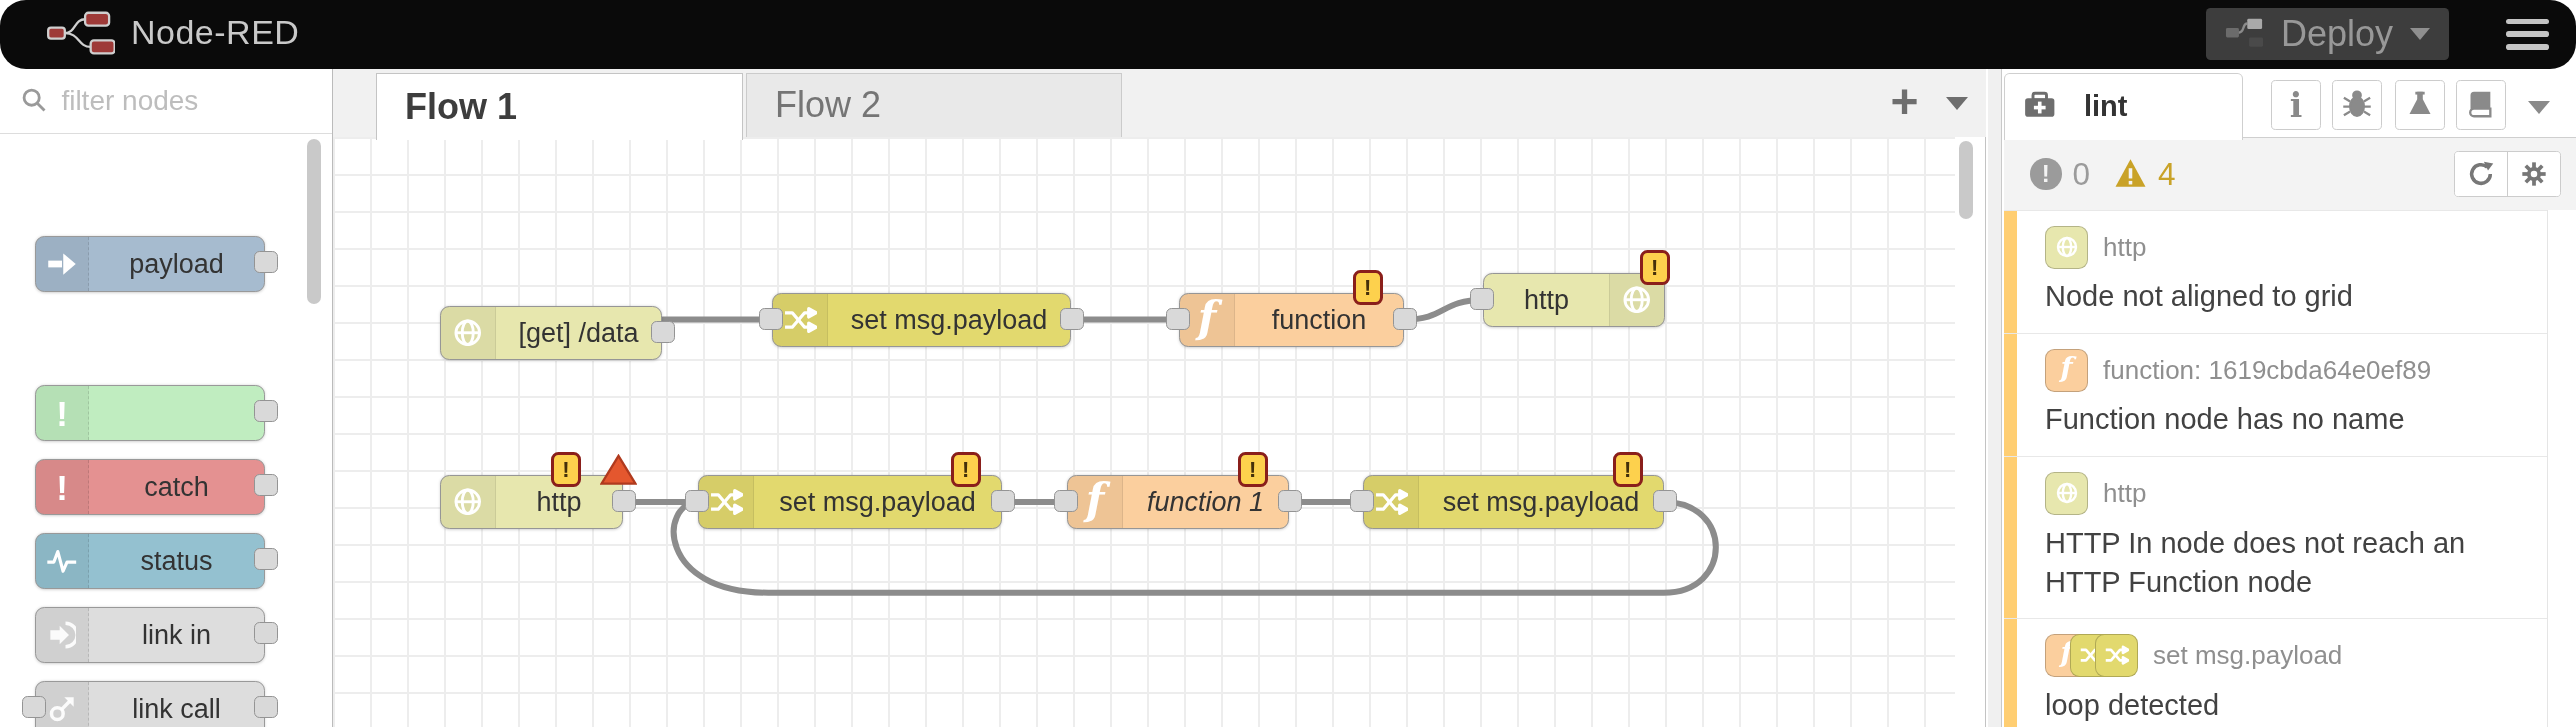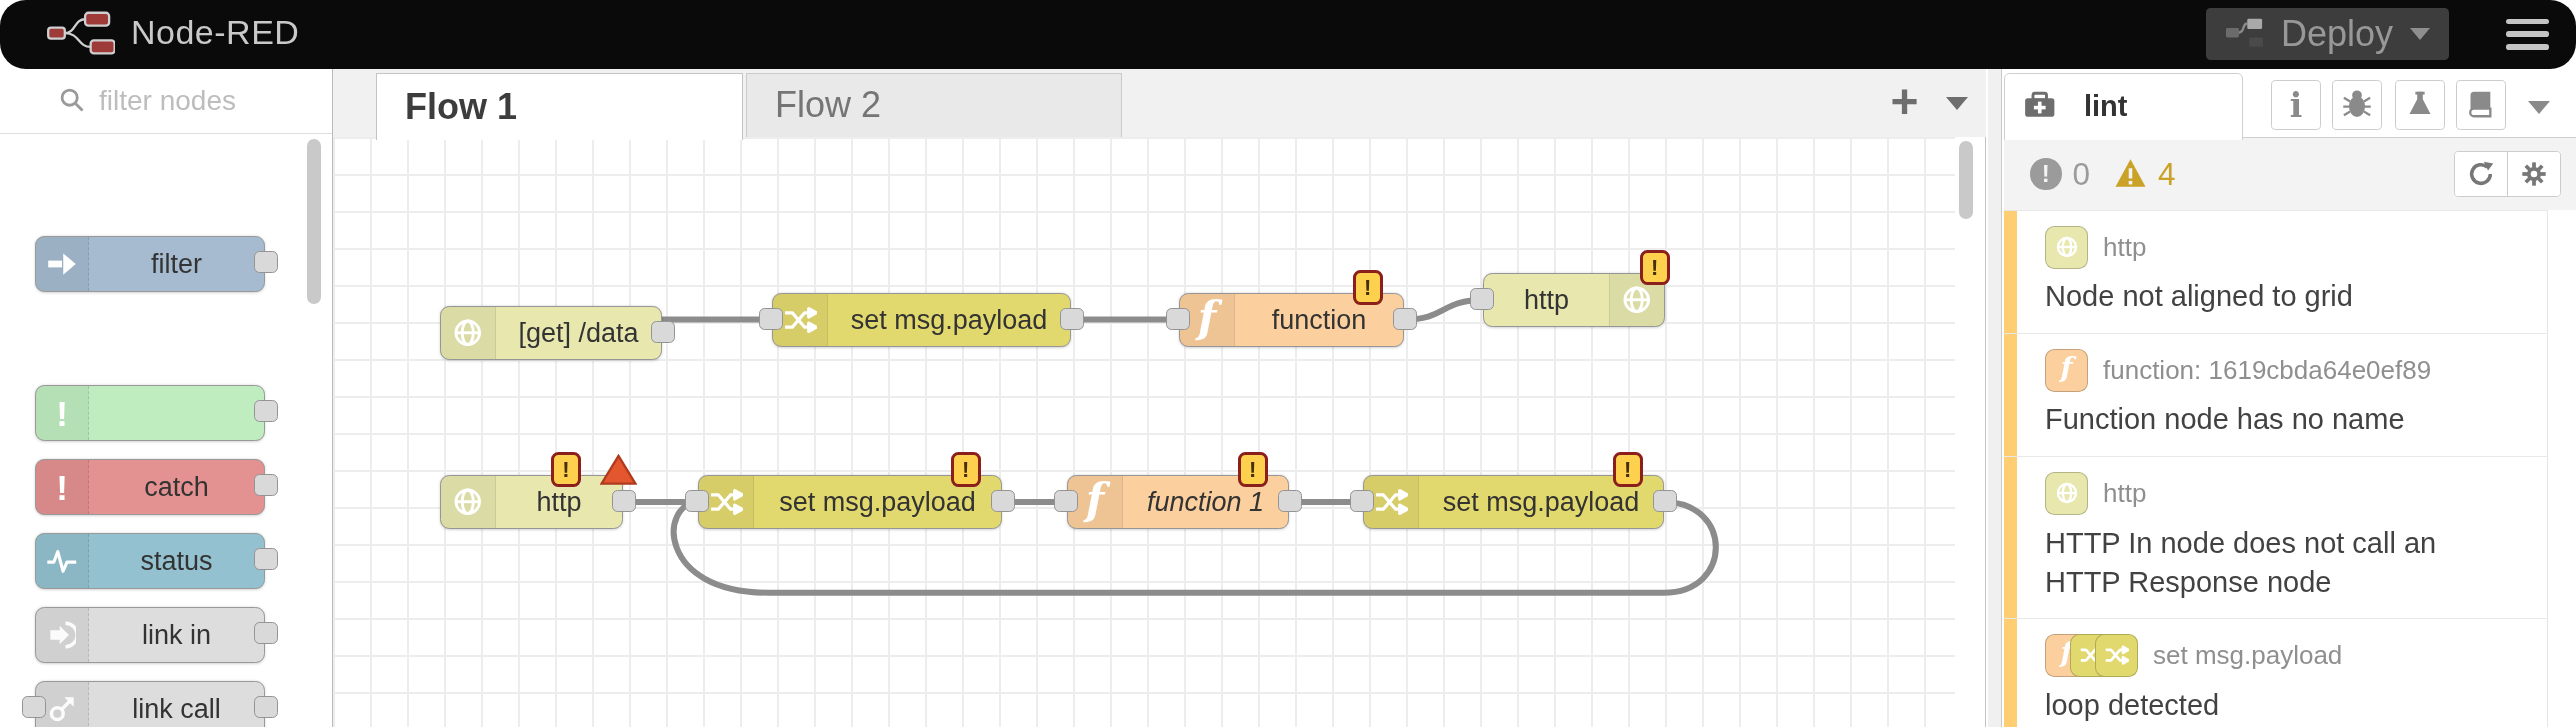--- a/index.html
+++ b/index.html
@@ -14,21 +14,21 @@
               border-radius:4.6px;display:flex;align-items:center;justify-content:center;gap:16.7px;}
   .deploy-label{font-size:36px;color:#989898;}
   .deploy-caret{width:0;height:0;border-left:10.2px solid transparent;border-right:10.2px solid transparent;
                 border-top:12px solid #8f8f8f;}
   .hamburger{position:absolute;left:2506px;top:18.5px;width:43px;display:flex;flex-direction:column;gap:7.4px;}
   .hamburger i{display:block;height:5.6px;background:#c4c4c4;border-radius:2.8px;}
 
   
   .palette{position:absolute;left:0;top:69px;width:333px;height:659px;background:#fff;
            border-right:1.9px solid #bbb;box-sizing:border-box;overflow:hidden;}
-  .search-row{height:65px;border-bottom:1.9px solid #ddd;display:flex;align-items:center;padding-left:20.4px;gap:11px;box-sizing:border-box;justify-content:flex-end;}
+  .search-row{height:65px;border-bottom:1.9px solid #ddd;display:flex;align-items:center;padding-left:20.4px;gap:11px;box-sizing:border-box;}
   .search-input{border:none;outline:none;font-size:28px;color:#555;width:231px;font-family:"Liberation Sans",sans-serif;}
   .search-input::placeholder{color:#bdbdbd;}
   .category-header{height:69px;background:#f3f3f3;border-bottom:1.9px solid #e2e2e2;display:flex;align-items:center;
                    padding-left:22px;gap:20.4px;box-sizing:border-box;}
   .category-label{font-size:28px;font-weight:bold;color:#333;}
   .pnode{position:absolute;left:35px;width:230px;height:56px;border:1.9px solid #999;border-radius:9.3px;
          box-sizing:border-box;display:flex;box-shadow:0 0.9px 2.8px rgba(0,0,0,.18);}
   .picon{width:52px;display:flex;align-items:center;justify-content:center;background:rgba(0,0,0,.055);}
   .picon.left{border-right:1.9px dashed rgba(0,0,0,.12);border-radius:7.4px 0 0 7.4px;}
   .picon.right{border-left:1.9px dashed rgba(0,0,0,.12);border-radius:0 7.4px 7.4px 0;}
@@ -170,21 +170,21 @@
 
     <div class="pnode c-inject" style="top:167px;">
       <div class="picon left">
         <svg width="30" height="30" viewBox="0 0 24 24">
             <g fill="#fff">
               <rect x="1" y="9.3" width="11" height="5.4"></rect>
               <polygon points="13,3.5 23,12 13,20.5"></polygon>
             </g>
           </svg>
       </div>
-      <div class="plabel">filter</div>
+      <div class="plabel">payload</div>
       <span class="port out"></span>
     </div>
 
 
     <div class="pnode c-complete" style="top:316px;">
       <div class="picon left">
         <span class="excl">!</span>
       </div>
       <span class="port out"></span>
     </div>
@@ -509,21 +509,21 @@
             <svg width="24" height="24" viewBox="0 0 24 24">
                 <g fill="none" stroke="#fff" stroke-width="2.4">
                   <circle cx="12" cy="12" r="9"></circle>
                   <ellipse cx="12" cy="12" rx="4.2" ry="9"></ellipse>
                   <path d="M3.4,12 h17.2"></path>
                 </g>
               </svg>
           </span>
           <span class="li-node-label">http</span>
         </div>
-        <div class="li-msg">HTTP In node does not call an HTTP Response node</div>
+        <div class="li-msg">HTTP In node does not reach an HTTP Function node</div>
       </div>
 
       <div class="lint-item">
         <div class="li-head">
           <span class="mini-stack">
             <span class="mini c-function" style="left:0;">
               <span class="ficon">f</span>
             </span>
             <span class="mini c-change" style="left:25px;">
               <svg width="24" height="20.4" viewBox="0 0 32 24">

